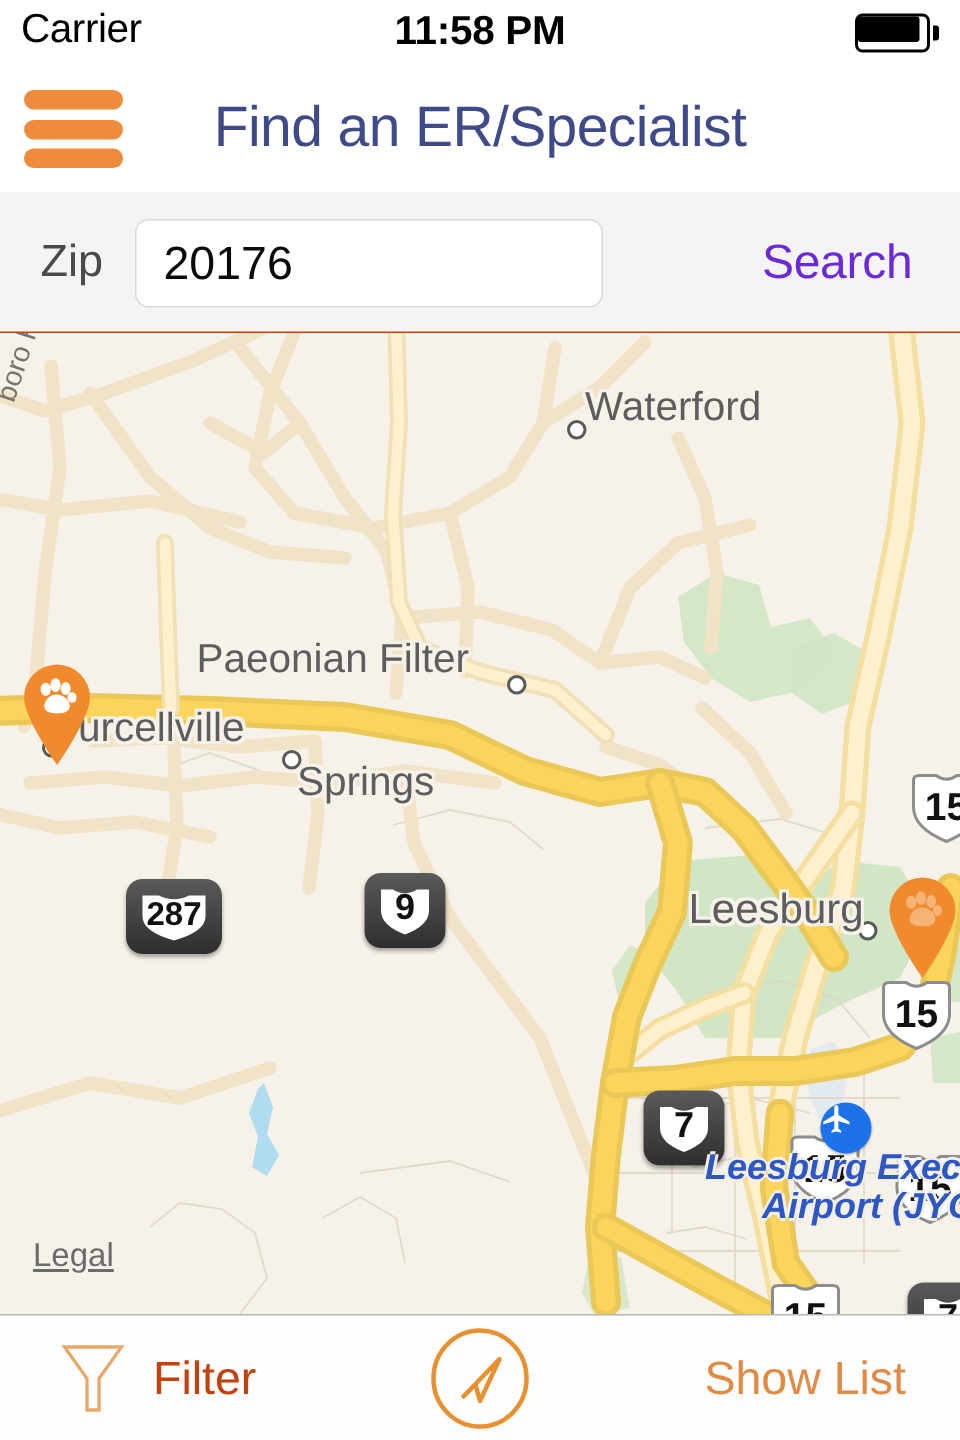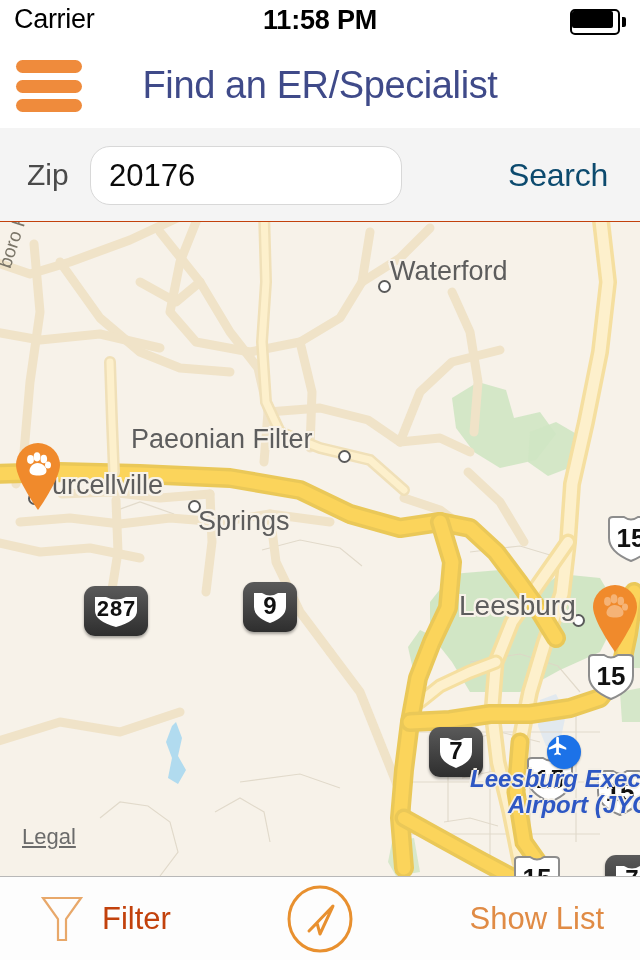--- a/index.html
+++ b/index.html
@@ -51,27 +51,27 @@
   .searchbar {
     position:absolute; top:128px; left:0; width:640px; height:94px;
     background:#f4f4f4; border-bottom:1px solid #c2410c;
   }
   .zip-label {
     position:absolute; left:27px; top:50%; transform:translateY(-50%);
     font-size:30px; color:#4a4a4a;
   }
   .zip-field {
     position:absolute; left:90px; top:18px; width:312px; height:59px;
-    background:#ffffff; border:1px solid #d8d8d8; border-radius:20px;
+    background:#ffffff; border:1px solid #d8d8d8; border-radius:9px;
     display:flex; align-items:center; padding-left:18px;
     font-size:31px; color:#0a0a0a;
   }
   .search-btn {
     position:absolute; left:508px; top:50%; transform:translateY(-50%);
-    font-size:32px; color:#0c4a6e; cursor:pointer; letter-spacing:-0.2px;
+    font-size:32px; color:#6d28d9; cursor:pointer; letter-spacing:-0.2px;
   }
 
   
   .map {
     position:absolute; top:222px; left:0; width:640px; height:654px;
     background:#f7f2e9; overflow:hidden;
   }
   .map svg { position:absolute; top:0; left:0; }
 
   .map-label {
@@ -112,21 +112,21 @@
   }
   .st-shield.wide { width:64px; }
   .st-shield .inner {
     position:relative; width:38px; height:36px;
   }
   .st-shield.wide .inner { width:48px; }
   .st-shield .num {
     position:absolute; left:0; right:0; top:50%; transform:translateY(-54%);
     text-align:center; font-size:24px; font-weight:bold; color:#111;
   }
-  .st-shield.wide .num { font-size:22px;font-family:Liberation Mono, monospace; }
+  .st-shield.wide .num { font-size:22px; }
 
   
   .map-pin { position:absolute; width:56px; height:72px; cursor:pointer; }
   .map-pin .paw { position:absolute; left:14px; top:13px; }
 
   .legal {
     position:absolute; left:22px; bottom:26px;
     font-size:22px; color:#6b6b6b; text-decoration:underline; cursor:pointer;
   }
 

